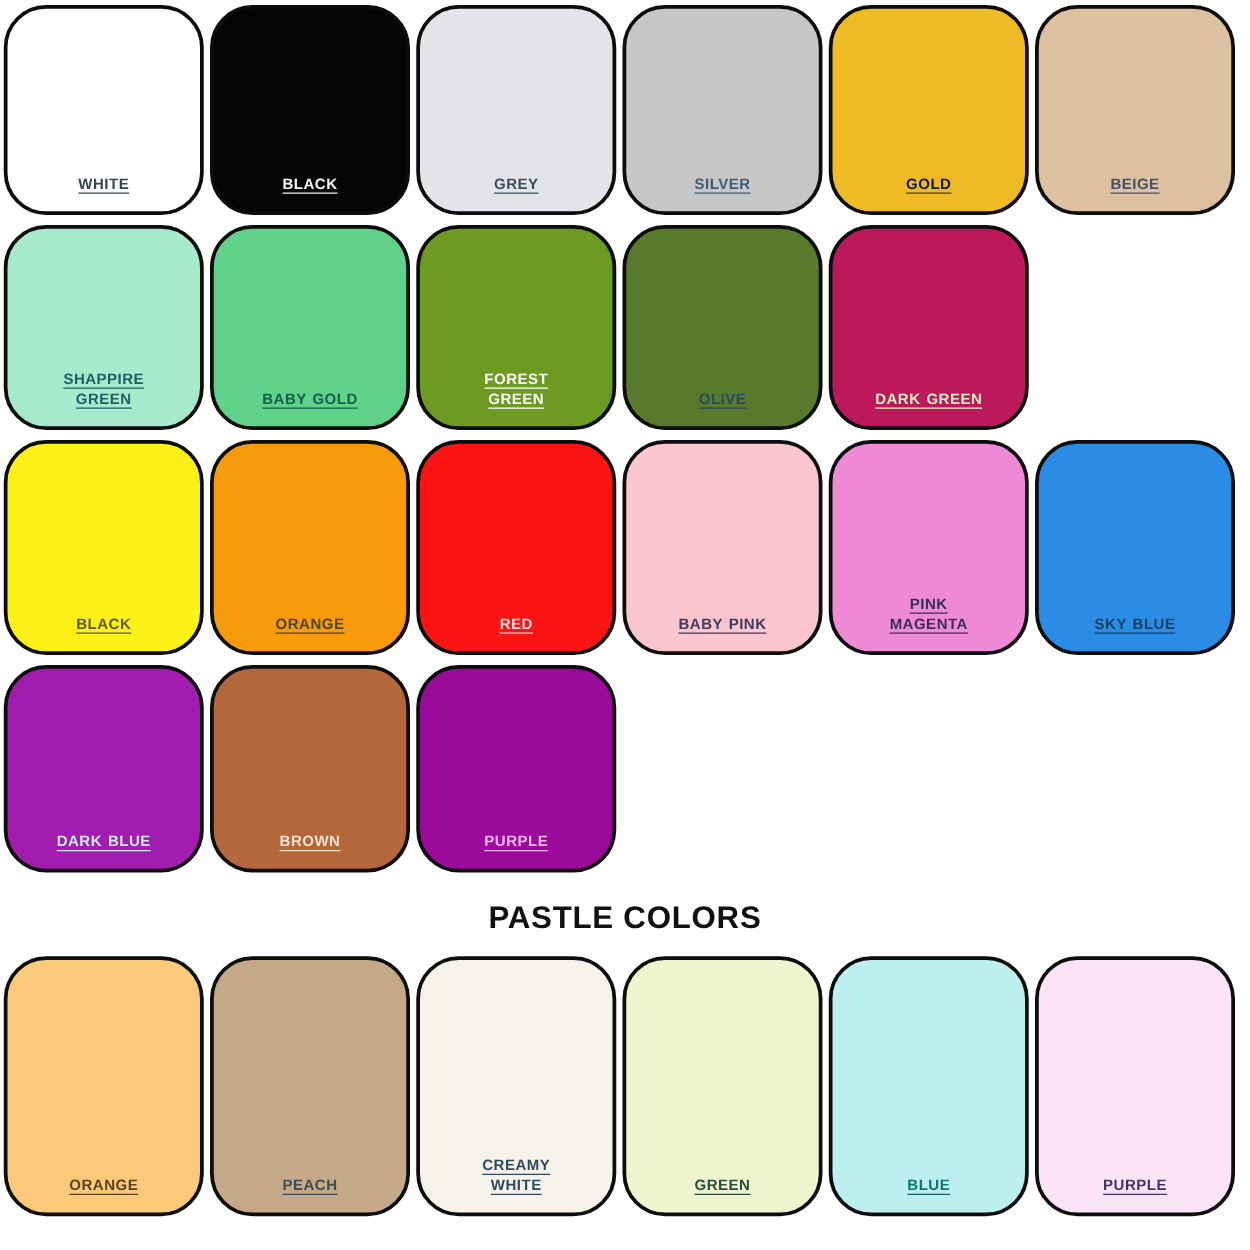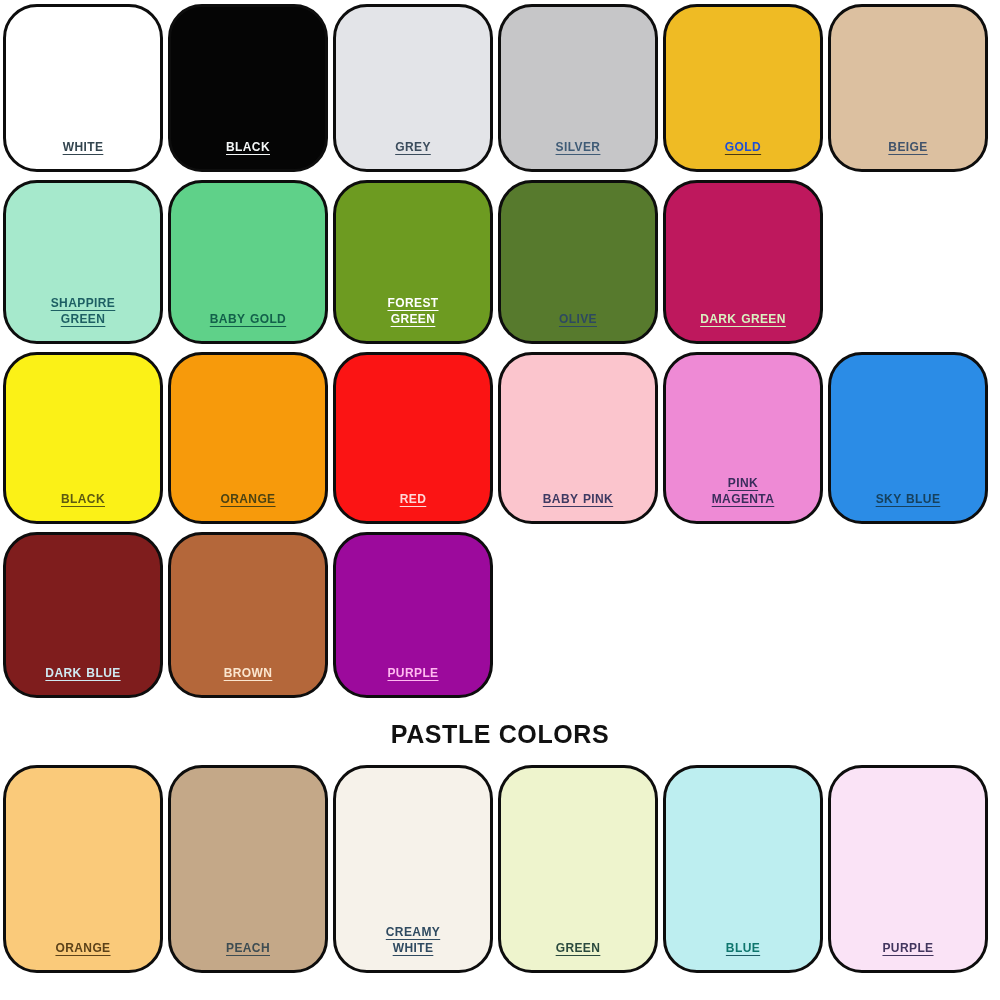--- a/index.html
+++ b/index.html
@@ -86,21 +86,21 @@
         <div class="label" style="color: rgb(59, 76, 92); text-decoration-color: rgb(59, 76, 92);">
           <span class="ln">GREY</span>
         </div>
       </div>
       <div class="swatch" style="background: rgb(198, 198, 200);">
         <div class="label" style="color: rgb(63, 91, 118); text-decoration-color: rgb(63, 91, 118);">
           <span class="ln">SILVER</span>
         </div>
       </div>
       <div class="swatch" style="background: rgb(239, 187, 36);">
-        <div class="label" style="color: #1d4ed8; text-decoration-color: rgb(76, 58, 16);">
+        <div class="label" style="color: #0f172a; text-decoration-color: rgb(76, 58, 16);">
           <span class="ln">GOLD</span>
         </div>
       </div>
       <div class="swatch" style="background: rgb(220, 192, 160);">
         <div class="label" style="color: rgb(65, 83, 107); text-decoration-color: rgb(65, 83, 107);">
           <span class="ln">BEIGE</span>
         </div>
       </div>
     </div>
   <div class="grid" id="row2">
@@ -159,21 +159,21 @@
           <span class="ln">MAGENTA</span>
         </div>
       </div>
       <div class="swatch" style="background: rgb(43, 140, 230);">
         <div class="label" style="color: rgb(22, 65, 94); text-decoration-color: rgb(22, 65, 94);">
           <span class="ln">SKY BLUE</span>
         </div>
       </div>
     </div>
   <div class="grid" id="row4">
-      <div class="swatch" style="background: #7f1d1d;">
+      <div class="swatch" style="background: #a21caf;">
         <div class="label" style="color: rgb(207, 233, 242); text-decoration-color: rgb(207, 233, 242);">
           <span class="ln">DARK BLUE</span>
         </div>
       </div>
       <div class="swatch" style="background: rgb(180, 103, 58);">
         <div class="label" style="color: rgb(251, 230, 207); text-decoration-color: rgb(251, 230, 207);">
           <span class="ln">BROWN</span>
         </div>
       </div>
       <div class="swatch" style="background: rgb(156, 10, 156);">

